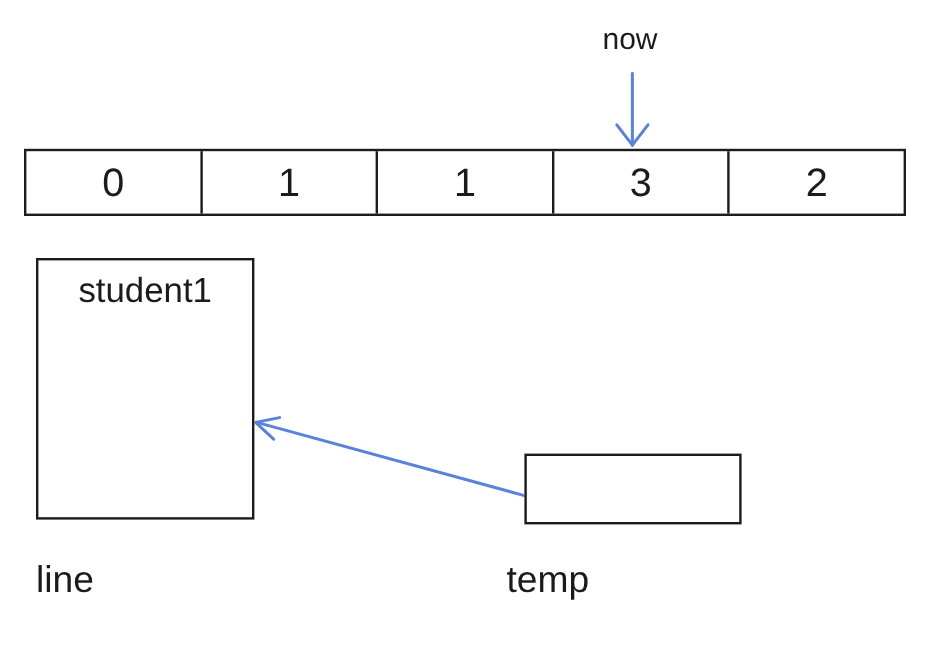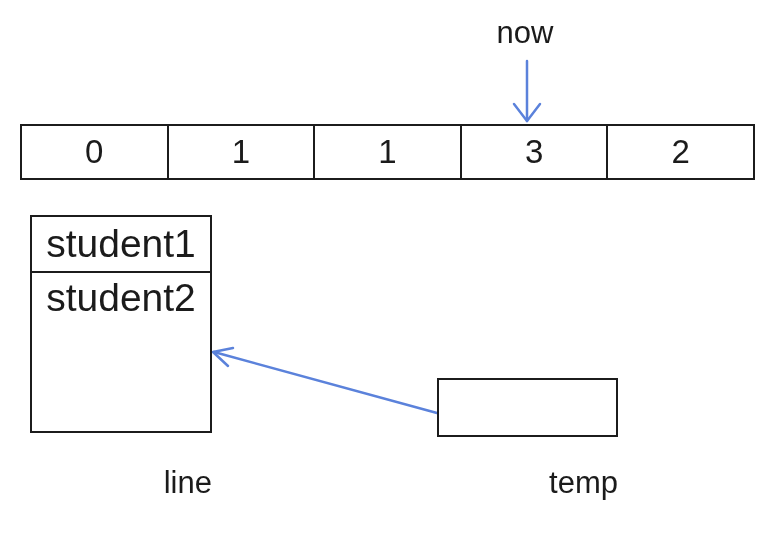--- a/index.html
+++ b/index.html
@@ -9,21 +9,21 @@
     height: 542px;
     background: #ffffff;
     overflow: hidden;
     font-family: "Liberation Sans", "DejaVu Sans", sans-serif;
     color: #1b1b1b;
   }
   .now-label {
     position: absolute;
     left: 455px; top: 16px; width: 140px;
     text-align: center;
-    font-size: 31px;
+    font-size: 25px;
     line-height: 34px;
   }
   .arrows {
     position: absolute;
     left: 0; top: 0;
     width: 774px; height: 542px;
     pointer-events: none;
   }
   .array {
     position: absolute;
@@ -50,41 +50,41 @@
     display: grid;
     grid-template-rows: repeat(4, 1fr);
     border: 2px solid #1c1c1c;
     box-sizing: border-box;
     background: #ffffff;
   }
   .list .row {
     display: flex;
     align-items: center;
     justify-content: center;
-    font-size: 39px;
+    font-size: 29px;
     border-top: 2px solid #1c1c1c;
   }
   .list .row:first-child { border-top: none; }
   .temp-box {
     position: absolute;
     left: 437px; top: 378px;
     width: 181px; height: 59px;
     border: 2px solid #1c1c1c;
     box-sizing: border-box;
     background: #ffffff;
   }
   .bottom-label {
     position: absolute;
     top: 466px;
-    text-align: right;
+    text-align: left;
     font-size: 31px;
     line-height: 34px;
   }
   .line-label { left: 30px; width: 182px; }
-  .temp-label { left: 437px; width: 181px; }
+  .temp-label { left: 422px; width: 181px; }
 </style>
 </head>
 <body>
 
 <div class="canvas">
 
   <div class="now-label">now</div>
 
   <svg class="arrows" viewBox="0 0 774 542" xmlns="http://www.w3.org/2000/svg">
 
@@ -102,21 +102,20 @@
   <div class="array">
     <div class="cell">0</div>
     <div class="cell">1</div>
     <div class="cell">1</div>
     <div class="cell">3</div>
     <div class="cell">2</div>
   </div>
 
   <div class="list">
     <div class="row">student1</div>
-    <div class="row">student2</div>
   </div>
 
   <div class="temp-box"></div>
 
   <div class="bottom-label line-label">line</div>
   <div class="bottom-label temp-label">temp</div>
 
 </div>
 
 </body></html>

